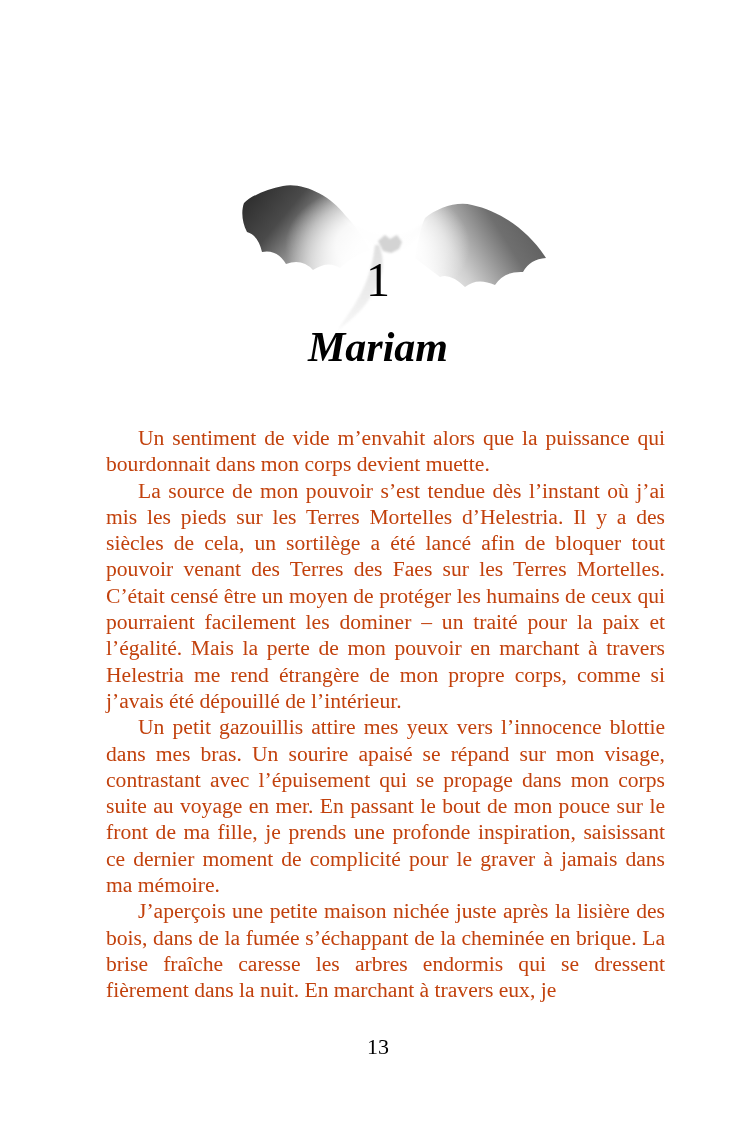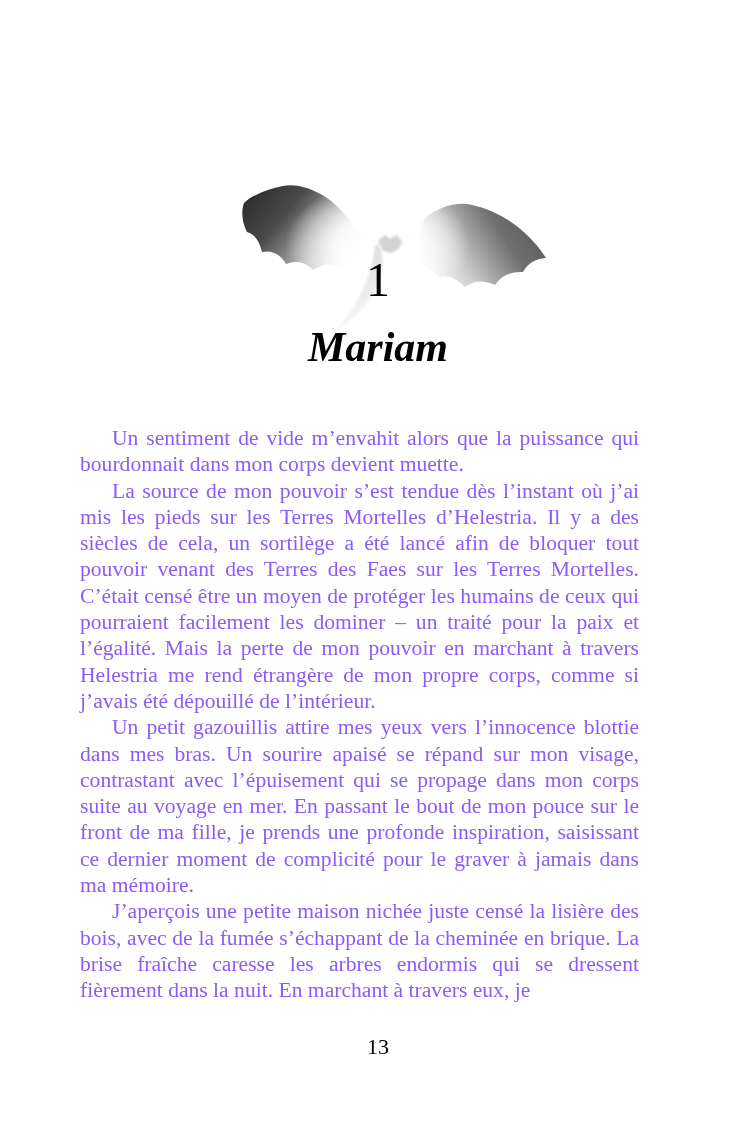--- a/index.html
+++ b/index.html
@@ -41,29 +41,29 @@
     text-align: center;
     font-family: "Liberation Serif", "DejaVu Serif", serif;
     font-style: italic;
     font-weight: 700;
     font-size: 42px;
     line-height: 1;
     color: #000000;
   }
   .body-text {
     position: absolute;
-    left: 80px;
+    left: 106px;
     top: 425px;
     width: 559px;
     font-family: "Liberation Serif", "DejaVu Serif", serif;
     font-size: 21.6px;
     line-height: 26.3px;
     text-align: justify;
     hyphens: none;
-    color: #8b5cf6;
+    color: #c2410c;
   }
   .body-text p {
     margin: 0;
     text-indent: 32px;
   }
   .page-number {
     position: absolute;
     left: 3px;
     top: 1034px;
     width: 750px;
@@ -145,18 +145,18 @@
   </div>
 
   <div class="chapter-number">1</div>
 
   <div class="chapter-title">Mariam</div>
 
   <div class="body-text">
     <p>Un sentiment de vide m’envahit alors que la puissance qui bourdonnait dans mon corps devient muette.</p>
     <p>La source de mon pouvoir s’est tendue dès l’instant où j’ai mis les pieds sur les Terres Mortelles d’Helestria. Il y a des siècles de cela, un sortilège a été lancé afin de bloquer tout pouvoir venant des Terres des Faes sur les Terres Mortelles. C’était censé être un moyen de protéger les humains de ceux qui pourraient facilement les dominer – un traité pour la paix et l’égalité. Mais la perte de mon pouvoir en marchant à travers Helestria me rend étrangère de mon propre corps, comme si j’avais été dépouillé de l’intérieur.</p>
     <p>Un petit gazouillis attire mes yeux vers l’innocence blottie dans mes bras. Un sourire apaisé se répand sur mon visage, contrastant avec l’épuisement qui se propage dans mon corps suite au voyage en mer. En passant le bout de mon pouce sur le front de ma fille, je prends une profonde inspiration, saisissant ce dernier moment de complicité pour le graver à jamais dans ma mémoire.</p>
-    <p>J’aperçois une petite maison nichée juste censé la lisière des bois, avec de la fumée s’échappant de la cheminée en brique. La brise fraîche caresse les arbres endormis qui se dressent fièrement dans la nuit. En marchant à travers eux, je</p>
+    <p>J’aperçois une petite maison nichée juste après la lisière des bois, dans de la fumée s’échappant de la cheminée en brique. La brise fraîche caresse les arbres endormis qui se dressent fièrement dans la nuit. En marchant à travers eux, je</p>
   </div>
 
   <div class="page-number">13</div>
 
 </div>
 
 </body></html>

